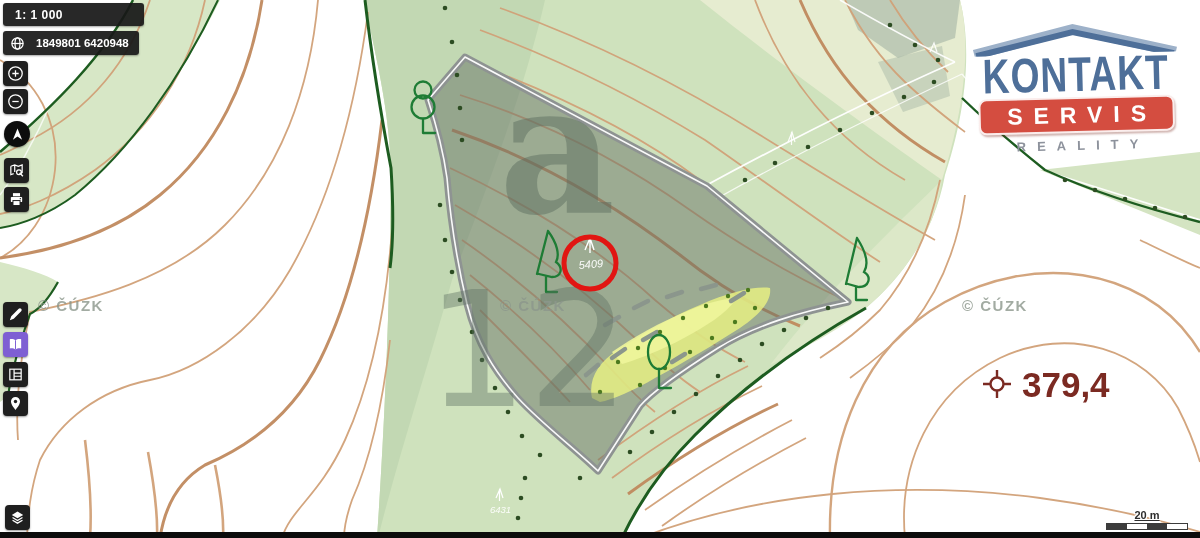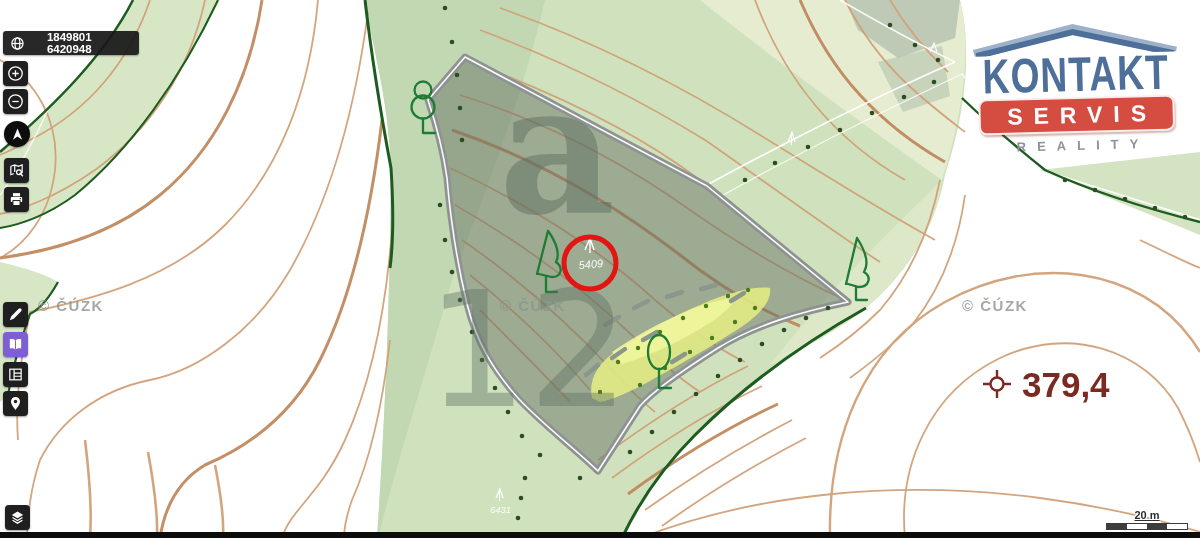--- a/index.html
+++ b/index.html
@@ -5,21 +5,21 @@
   html,body{margin:0;padding:0;background:#fff;}
   #stage{position:relative;width:1200px;height:538px;overflow:hidden;
          font-family:"Liberation Sans",sans-serif;background:#fff;}
   #mapsvg{position:absolute;inset:0;}
 
   
   .panel{position:absolute;background:rgba(24,24,24,.93);border-radius:3px;color:#fff;
          display:flex;align-items:center;box-shadow:0 1px 2px rgba(0,0,0,.35);}
   #scale-panel{left:3px;top:3px;width:129px;height:23px;padding-left:12px;
                font-size:12px;font-weight:bold;letter-spacing:.5px;}
-  #coords-panel{left:3px;top:31px;width:129px;height:24px;padding-left:7px;gap:22px;
+  #coords-panel{left:3px;top:31px;width:129px;height:24px;padding-left:7px;gap:11px;
                 font-size:11.5px;font-weight:bold;}
   .mbtn{position:absolute;width:25px;height:25px;background:#1f1f1f;border-radius:4px;
         display:flex;align-items:center;justify-content:center;cursor:pointer;
         box-shadow:0 1px 2px rgba(0,0,0,.4);}
   .mbtn svg{display:block}
   #btn-compass{border-radius:50%;width:26px;height:26px;background:#0d0d0d;}
   #btn-book{background:#7e5fd3;}
 
   
   #logo{position:absolute;left:972px;top:24px;width:208px;text-align:center;
@@ -250,20 +250,23 @@
       <text x="1022" y="397" font-size="35" font-weight="bold" stroke="none" fill="#7b2a22">379,4</text>
     </g>
 
     <g font-size="15" font-weight="bold" fill="#8c978c" opacity=".8" letter-spacing="1.5">
       <text x="38" y="311">© ČÚZK</text>
       <text x="500" y="311">© ČÚZK</text>
       <text x="962" y="311">© ČÚZK</text>
     </g>
   </svg>
 
+  <div class="panel" id="scale-panel">
+    <span>1: 1 000</span>
+  </div>
 
   <div class="panel" id="coords-panel">
     <svg width="15" height="15" viewBox="0 0 24 24">
       <circle cx="12" cy="12" r="9" fill="none" stroke="#fff" stroke-width="2"></circle>
       <ellipse cx="12" cy="12" rx="4" ry="9" fill="none" stroke="#fff" stroke-width="2"></ellipse>
       <path d="M3,12 H21" stroke="#fff" stroke-width="2"></path>
     </svg>
     <span>1849801 6420948</span>
   </div>
 

